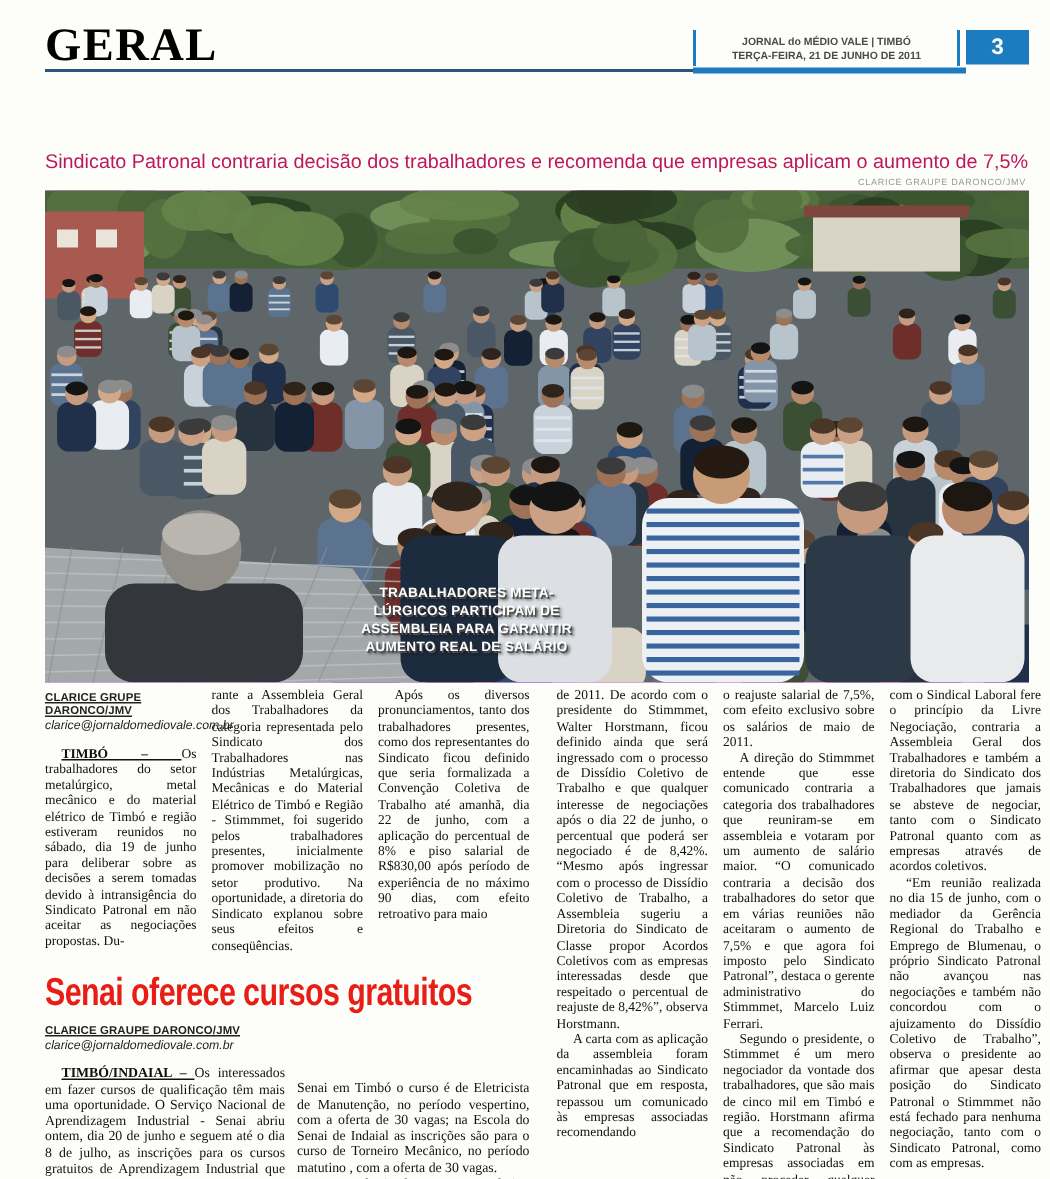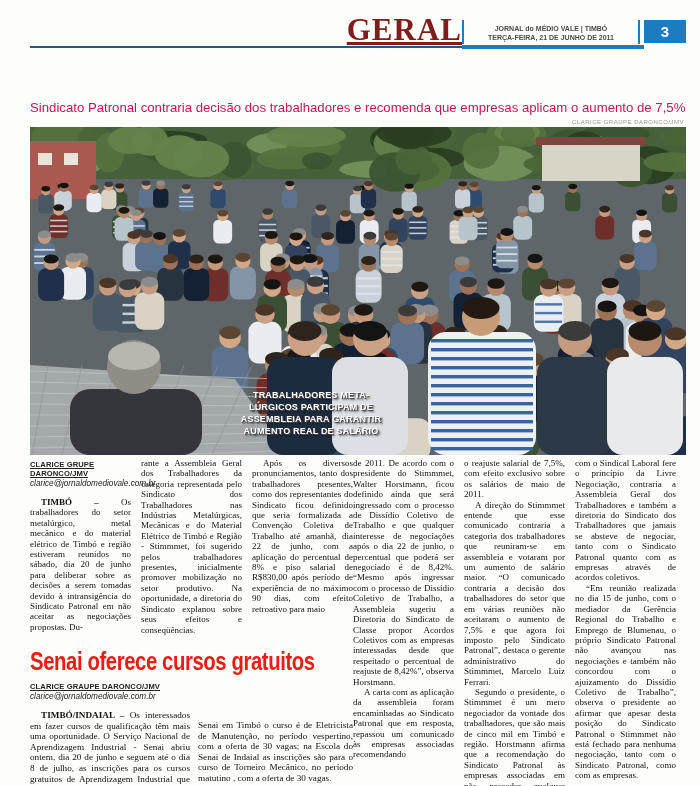--- a/index.html
+++ b/index.html
@@ -1,23 +1,23 @@
 <!DOCTYPE html>
 <html lang="pt-BR"><head>
 <meta charset="utf-8">
 <style>
   html,body{margin:0;padding:0;}
   .page{position:relative;width:700px;height:786px;background:#fdfdfa;overflow:hidden;
         font-family:"Liberation Serif","DejaVu Serif",serif;color:#111;}
 
   
   .masthead{position:absolute;top:18px;left:30px;width:656px;height:30px;}
-  .section-title{position:absolute;left:0;top:-6px;width:432px;text-align:right;
+  .section-title{position:absolute;left:0;top:-6px;width:432px;text-align:left;
       font-family:"Liberation Serif","DejaVu Serif",serif;font-weight:bold;
-      font-size:31px;color:#7f1d1d;letter-spacing:1px;text-decoration:underline;}
+      font-size:31px;color:#000000;letter-spacing:1px;}
   .journal-info{position:absolute;left:432px;top:2px;width:178px;height:24px;
       border-left:2px solid #1d7cc0;border-right:2px solid #1d7cc0;
       font-family:"Liberation Sans","DejaVu Sans",sans-serif;font-weight:bold;
       font-size:7px;line-height:9px;color:#4a4a4a;text-align:center;padding-top:4px;box-sizing:border-box;}
   .page-number-box{position:absolute;left:614px;top:2px;width:42px;height:23px;background:#1d7cc0;
       color:#fff;font-family:"Liberation Sans","DejaVu Sans",sans-serif;font-weight:bold;
       font-size:15px;line-height:23px;text-align:center;}
   .rule-left{position:absolute;left:0;top:28px;width:432px;height:2px;background:#27567f;}
   .rule-right{position:absolute;left:432px;top:27px;width:182px;height:4px;background:#1d7cc0;}
 
@@ -32,30 +32,30 @@
       font-family:"Liberation Sans","DejaVu Sans",sans-serif;font-size:6px;letter-spacing:0.5px;color:#999;}
 
   
   .photo{position:absolute;top:127px;left:30px;width:656px;height:328px;overflow:hidden;background:#d946ef;}
   .photo svg{display:block;}
   .photo-caption{position:absolute;left:202px;top:262px;width:158px;text-align:center;
       font-family:"Liberation Sans","DejaVu Sans",sans-serif;font-weight:bold;font-size:9px;line-height:12px;
       color:#fff;text-shadow:1px 1px 0 #4e4e4e,2px 2px 2px rgba(20,20,20,.75);letter-spacing:0.2px;}
 
   
-  .content{position:absolute;top:458px;left:30px;width:656px;display:flex;gap:0;}
+  .content{position:absolute;top:458px;left:30px;width:656px;display:flex;gap:18px;}
   .region-left{width:323px;flex:none;}
   .region-right{width:323px;flex:none;}
   .cols{display:flex;gap:10px;}
   .region-left .cols{height:185px;overflow:hidden;}
   .region-right .cols{height:328px;overflow:hidden;}
   .col{width:101px;flex:none;}
   .p{margin:0;font-size:9px;line-height:10.4px;text-align:justify;hyphens:auto;}
   .p.indent{text-indent:11px;}
-  .p b{font-weight:bold;}
+  .p b{font-weight:bold;text-decoration:underline;}
 
   .byline{margin:2px 0 9px 0;}
   .byline-name{font-family:"Liberation Sans","DejaVu Sans",sans-serif;font-weight:bold;
       font-size:7.6px;text-decoration:underline;color:#222;letter-spacing:0.1px;}
   .byline-email{font-family:"Liberation Sans","DejaVu Sans",sans-serif;font-style:italic;
       font-size:8.2px;color:#222;margin-top:1px;}
 
   
   .senai{margin-top:3px;}
   .senai-headline{height:30px;overflow:hidden;white-space:nowrap;}
@@ -637,21 +637,21 @@
 
   <div class="content">
 
     <div class="region-left">
       <div class="cols">
         <div class="col">
           <div class="byline">
             <div class="byline-name">CLARICE GRUPE DARONCO/JMV</div>
             <div class="byline-email">clarice@jornaldomediovale.com.br</div>
           </div>
-          <p class="p indent"><b>TIMBÓ – </b><span>Os trabalhadores do setor metalúrgico, metal mecânico e do material elétrico de Timbó e região estiveram reunidos no sábado, dia 20 de junho para deliberar sobre as decisões a serem tomadas devido à intransigência do Sindicato Patronal em não aceitar as negociações propostas. Du-</span></p>
+          <p class="p indent"><b>TIMBÓ – </b><span>Os trabalhadores do setor metalúrgico, metal mecânico e do material elétrico de Timbó e região estiveram reunidos no sábado, dia 19 de junho para deliberar sobre as decisões a serem tomadas devido à intransigência do Sindicato Patronal em não aceitar as negociações propostas. Du-</span></p>
         </div>
         <div class="col">
           <p class="p">rante a Assembleia Geral dos Trabalhadores da categoria representada pelo Sindicato dos Trabalhadores nas Indústrias Metalúrgicas, Mecânicas e do Material Elétrico de Timbó e Região - Stimmmet, foi sugerido pelos trabalhadores presentes, inicialmente promover mobilização no setor produtivo. Na oportunidade, a diretoria do Sindicato explanou sobre seus efeitos e conseqüências.</p>
         </div>
         <div class="col">
           <p class="p indent">Após os diversos pronunciamentos, tanto dos trabalhadores presentes, como dos representantes do Sindicato ficou definido que seria formalizada a Convenção Coletiva de Trabalho até amanhã, dia 22 de junho, com a aplicação do percentual de 8% e piso salarial de R$830,00 após período de experiência de no máximo 90 dias, com efeito retroativo para maio</p>
         </div>
       </div>
 
       <div class="senai">

